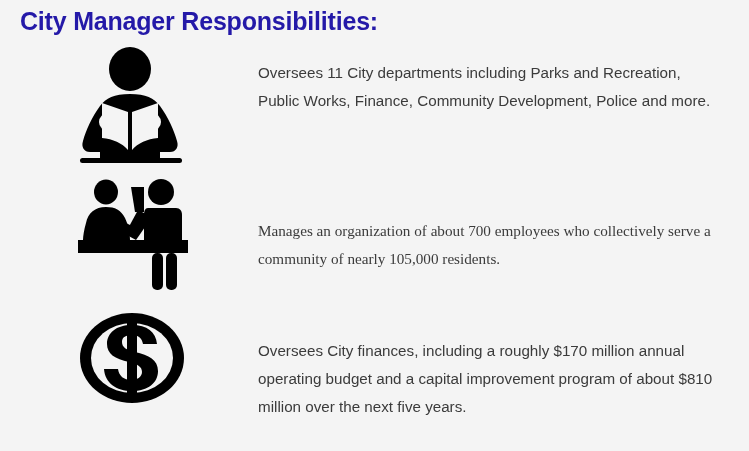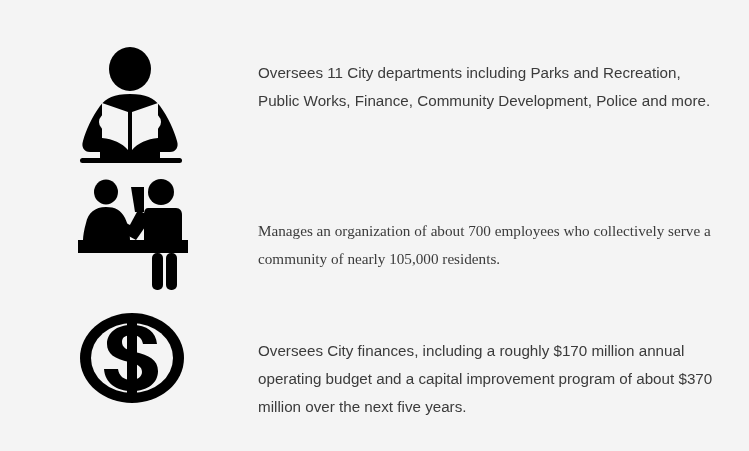--- a/index.html
+++ b/index.html
@@ -69,20 +69,21 @@
   .row-2 .body-text { padding-top: 41px; font-family: Liberation Serif, serif; }
   .row-3 .body-text { padding-top: 26px; }
 
   .icon-svg { display: block; }
 </style>
 </head>
 <body>
 
 <div class="page">
 
+  <div class="page-title">City Manager Responsibilities:</div>
 
   <div class="rows">
 
     <div class="row row-1">
       <div class="icon-cell">
         <div class="icon-box">
           <svg class="icon-svg" width="106" height="118" viewBox="0 0 106 118" aria-hidden="true">
             <g fill="#000000">
 
               <ellipse cx="52" cy="23" rx="21" ry="22"></ellipse>
@@ -179,18 +180,18 @@
                      C 44 26, 48 24, 54 24
                      C 60 24, 64 27, 65 33
                      L 79 33
                      C 78 21, 69 14, 54 14 Z" fill="#000000"></path>
 
             <rect x="49" y="5" width="10" height="84" fill="#000000"></rect>
           </svg>
         </div>
       </div>
       <div class="text-cell">
-        <div class="body-text">Oversees City finances, including a roughly $170 million annual operating budget and a capital improvement program of about $370 million over the next five years.</div>
+        <div class="body-text">Oversees City finances, including a roughly $170 million annual operating budget and a capital improvement program of about $810 million over the next five years.</div>
       </div>
     </div>
 
   </div>
 </div>
 
 </body></html>

